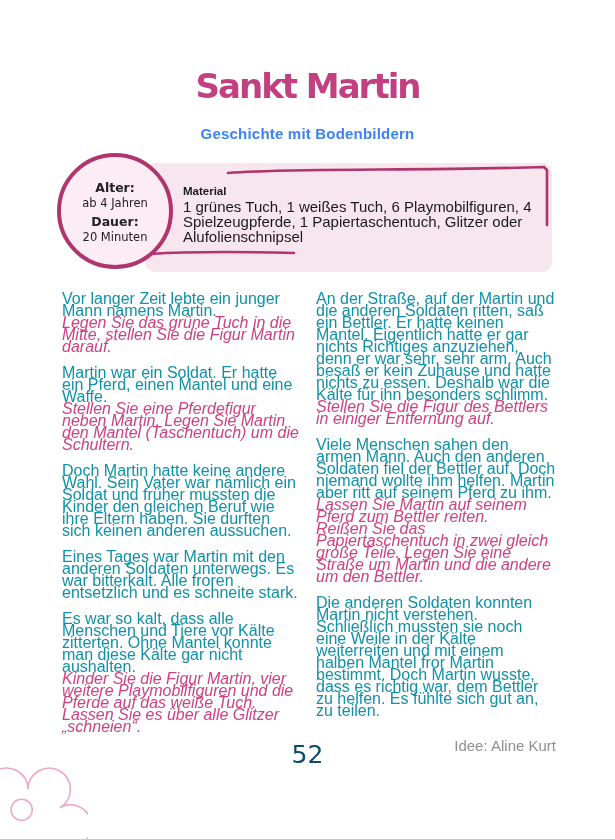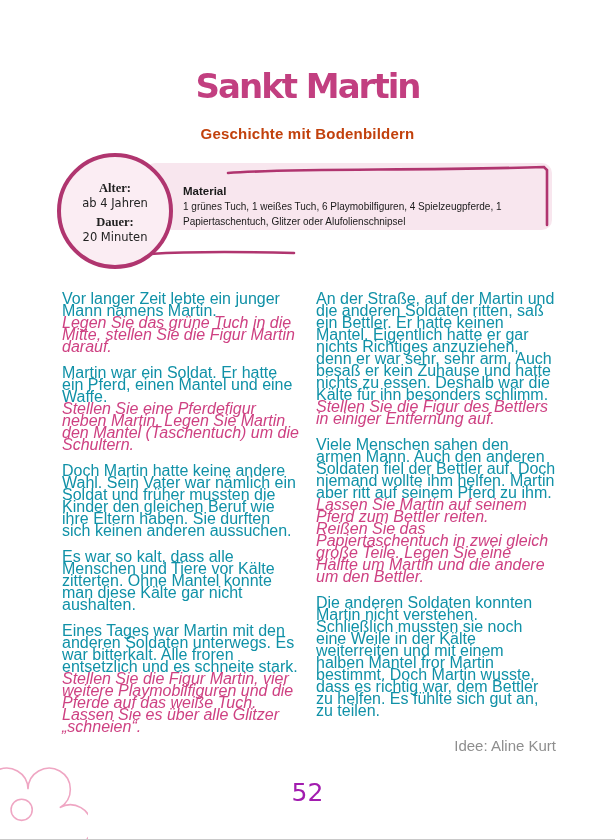--- a/index.html
+++ b/index.html
@@ -8,57 +8,57 @@
     font-family:"Liberation Sans",sans-serif;color:#1a1a1a;
   }
   
   .title{
     position:absolute;top:66px;left:0;width:100%;text-align:center;margin:0;
     font-family:"DejaVu Sans",cursive;font-size:34px;font-weight:bold;letter-spacing:-2px;
     color:#c23f80;
   }
   .subtitle{
     position:absolute;top:125px;left:0;width:100%;text-align:center;margin:0;
-    font-size:15px;font-weight:bold;color:#c2410c;letter-spacing:0.2px;
+    font-size:15px;font-weight:bold;color:#3b82f6;letter-spacing:0.2px;
   }
   
   .material-box{
-    position:absolute;left:145px;top:163px;width:407px;height:67px;
+    position:absolute;left:145px;top:163px;width:407px;height:109px;
     background:#f8e6ee;border-radius:10px;box-sizing:border-box;
     padding:21px 10px 0 38px;
   }
   .material-heading{font-size:11.5px;font-weight:bold;line-height:15px;}
-  .material-items{font-size:10px;line-height:15px;max-width:372px;}
+  .material-items{font-size:15px;line-height:15px;max-width:372px;}
   .strokes{position:absolute;left:0;top:0;pointer-events:none;}
   
   .badge{
     position:absolute;left:57px;top:153px;width:116px;height:116px;border-radius:50%;
     background:#fbedf3;border:4px solid #b0356f;box-sizing:border-box;
     display:flex;flex-direction:column;align-items:center;justify-content:center;
     font-family:"DejaVu Sans",cursive;color:#222222;text-align:center;
   }
-  .badge .b-label{font-size:12.5px;font-weight:bold;line-height:16px;margin-top:3px;font-family:Liberation Serif, serif;}
+  .badge .b-label{font-size:12.5px;font-weight:bold;line-height:16px;margin-top:3px;}
   .badge .b-value{font-size:11.5px;line-height:15px;}
   
   .columns{
     position:absolute;left:62px;top:293px;width:494px;
     display:flex;gap:14px;
   }
   .col{width:240px;font-size:16px;line-height:12px;}
   .col p{margin:0;}
   .col p.gap{margin-top:14px;}
   .col .story{color:#1091a7;}
   .col .instruction{color:#ce4182;font-style:italic;}
   .credit{
     position:absolute;top:737px;right:59px;font-size:15px;color:#8e8e8e;
   }
   
   .page-number{
-    position:absolute;top:778px;left:0;width:100%;text-align:center;
-    font-family:"DejaVu Sans",cursive;font-size:25px;color:#a21caf;
+    position:absolute;top:740px;left:0;width:100%;text-align:center;
+    font-family:"DejaVu Sans",cursive;font-size:25px;color:#0c4a6e;
   }
   .flower{position:absolute;left:-32px;top:766px;pointer-events:none;}
   .bottom-line{position:absolute;left:0;bottom:0;width:100%;height:1px;background:#c9c9c9;}
 </style>
 </head>
 <body>
 
 <div class="page">
 
   <h1 class="title">Sankt Martin</h1>
@@ -81,30 +81,30 @@
     <div class="b-value">20 Minuten</div>
   </div>
 
   <div class="columns">
     <div class="col">
         <p class="story">Vor langer Zeit lebte ein junger Mann namens Martin.</p>
         <p class="instruction">Legen Sie das grüne Tuch in die Mitte, stellen Sie die Figur Martin darauf.</p>
         <p class="story gap">Martin war ein Soldat. Er hatte ein Pferd, einen Mantel und eine Waffe.</p>
         <p class="instruction">Stellen Sie eine Pferdefigur neben Martin. Legen Sie Martin den Mantel (Taschentuch) um die Schultern.</p>
         <p class="story gap">Doch Martin hatte keine andere Wahl. Sein Vater war nämlich ein Soldat und früher mussten die Kinder den gleichen Beruf wie ihre Eltern haben. Sie durften sich keinen anderen aussuchen.</p>
+        <p class="story gap">Eines Tages war Martin mit den anderen Soldaten unterwegs. Es war bitterkalt. Alle froren entsetzlich und es schneite stark.</p>
         <p class="story gap">Es war so kalt, dass alle Menschen und Tiere vor Kälte zitterten. Ohne Mantel konnte man diese Kälte gar nicht aushalten.</p>
-        <p class="story gap">Eines Tages war Martin mit den anderen Soldaten unterwegs. Es war bitterkalt. Alle froren entsetzlich und es schneite stark.</p>
-        <p class="instruction">Stellen Sie die Figur Martin, vier weitere Playmobilfiguren und die Pferde auf das weiße Tuch. Lassen Sie es über alle Glitzer „schneien“.</p>
+        <p class="instruction">Kinder Sie die Figur Martin, vier weitere Playmobilfiguren und die Pferde auf das weiße Tuch. Lassen Sie es über alle Glitzer „schneien“.</p>
       </div>
     <div class="col">
         <p class="story">An der Straße, auf der Martin und die anderen Soldaten ritten, saß ein Bettler. Er hatte keinen Mantel. Eigentlich hatte er gar nichts Richtiges anzuziehen, denn er war sehr, sehr arm. Auch besaß er kein Zuhause und hatte nichts zu essen. Deshalb war die Kälte für ihn besonders schlimm.</p>
         <p class="instruction">Stellen Sie die Figur des Bettlers in einiger Entfernung auf.</p>
         <p class="story gap">Viele Menschen sahen den armen Mann. Auch den anderen Soldaten fiel der Bettler auf. Doch niemand wollte ihm helfen. Martin aber ritt auf seinem Pferd zu ihm.</p>
         <p class="instruction">Lassen Sie Martin auf seinem Pferd zum Bettler reiten.</p>
-        <p class="instruction">Reißen Sie das Papiertaschentuch in zwei gleich große Teile. Legen Sie eine Hälfte um Martin und die andere um den Bettler.</p>
+        <p class="instruction">Reißen Sie das Papiertaschentuch in zwei gleich große Teile. Legen Sie eine Straße um Martin und die andere um den Bettler.</p>
         <p class="story gap">Die anderen Soldaten konnten Martin nicht verstehen. Schließlich mussten sie noch eine Weile in der Kälte weiterreiten und mit einem halben Mantel fror Martin bestimmt. Doch Martin wusste, dass es richtig war, dem Bettler zu helfen. Es fühlte sich gut an, zu teilen.</p>
       </div>
   </div>
 
   <div class="credit">Idee: Aline Kurt</div>
 
   <div class="page-number">52</div>
 
   <svg class="flower" width="120" height="120" viewBox="0 0 170 170">
     <path d="M40,59 A30,30 0 1 1 85,33 A30,30 0 1 1 130,59 A30,30 0 1 1 130,111 A30,30 0 1 1 85,137 A30,30 0 1 1 40,111 A30,30 0 1 1 40,59 Z" fill="#ffffff" stroke="#efa6c3" stroke-width="2.2"></path>

